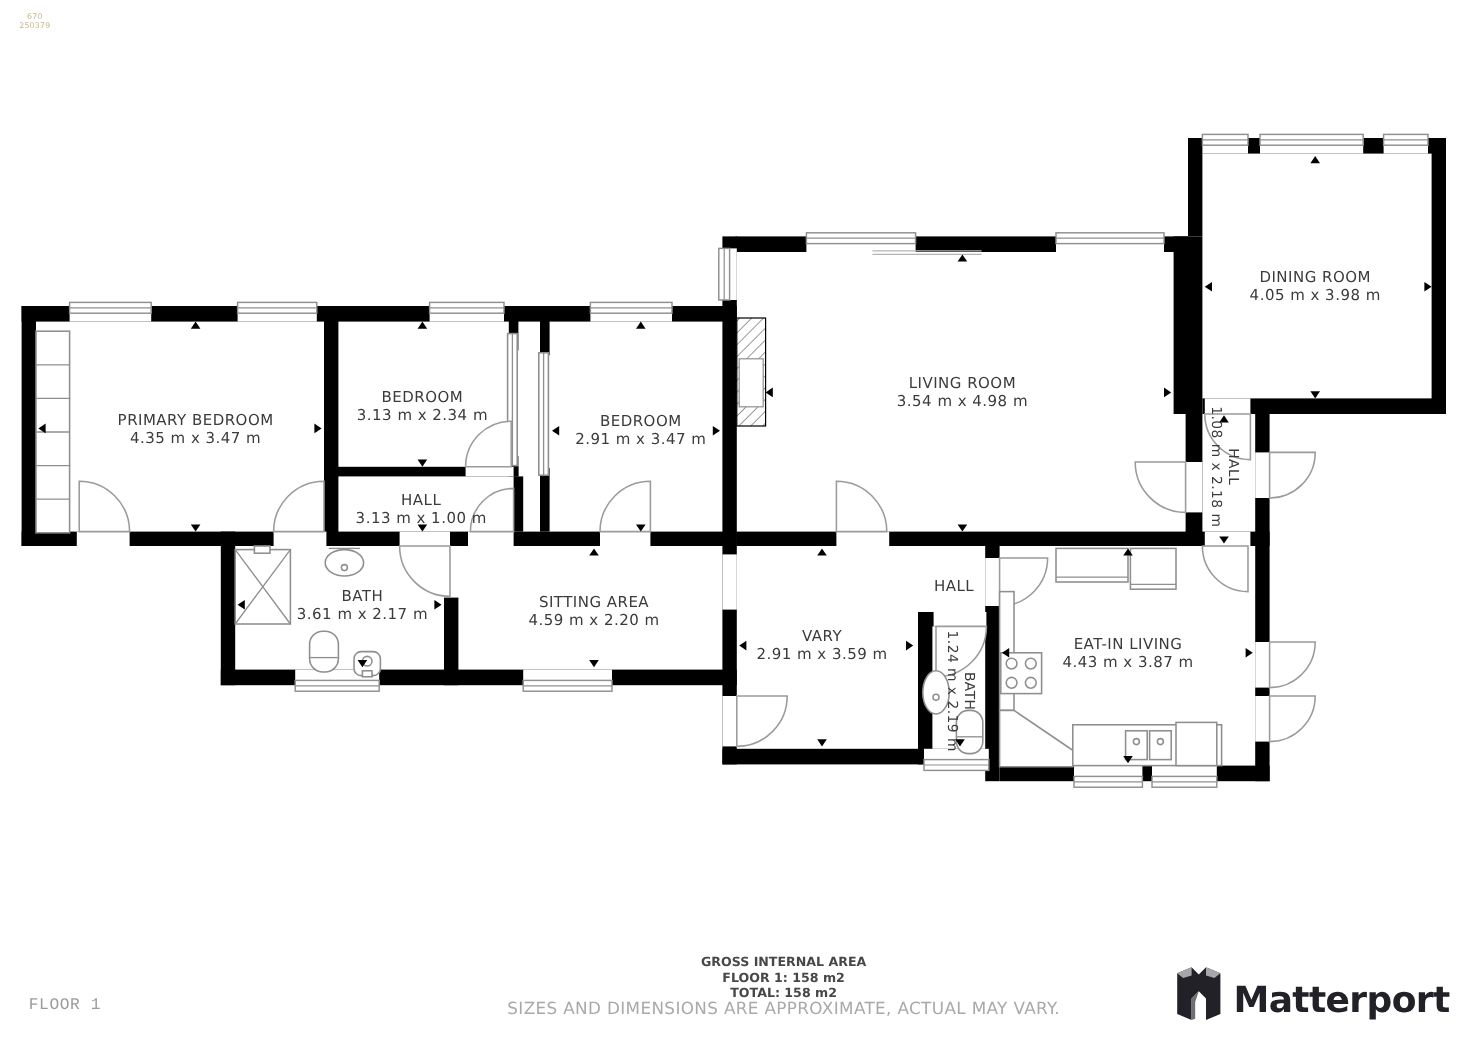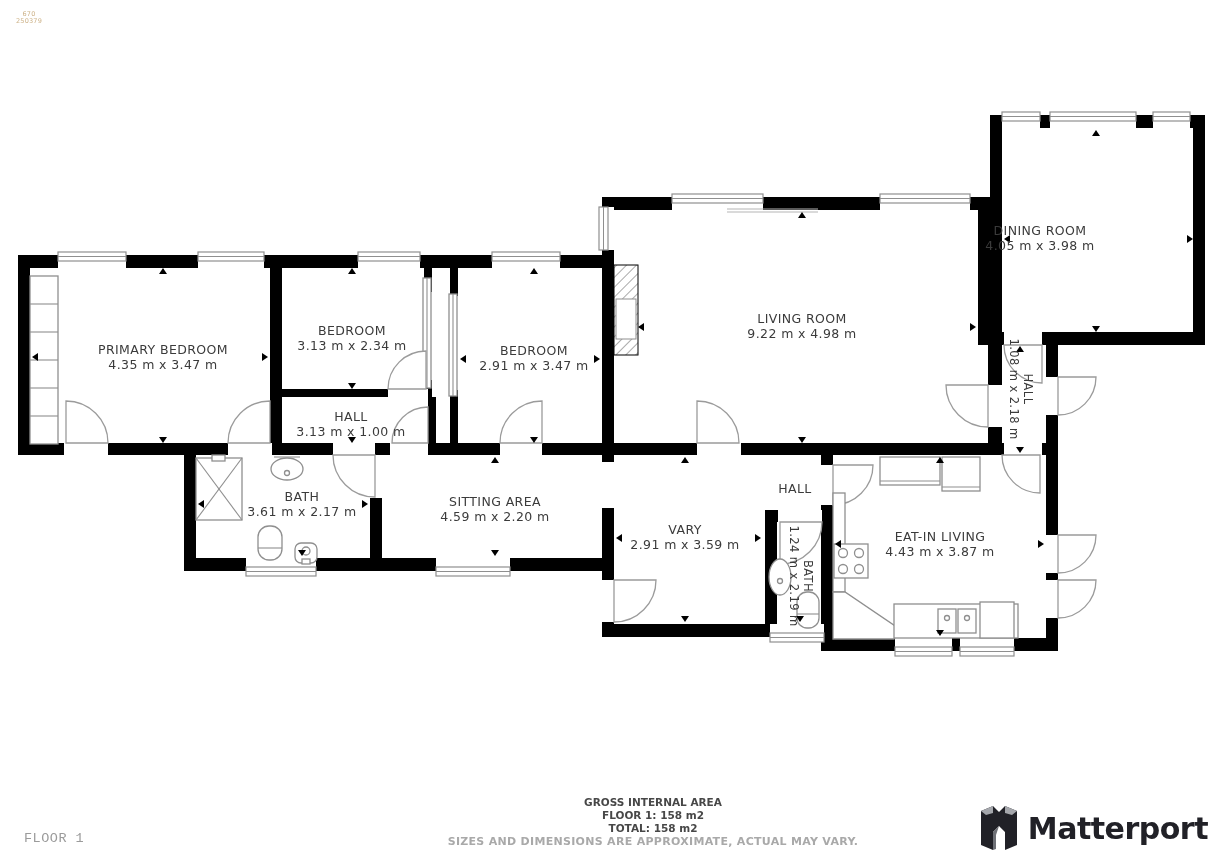--- a/index.html
+++ b/index.html
@@ -17,22 +17,22 @@
   .tick{fill:#000;}
   .room-label{position:absolute;display:flex;flex-direction:column;align-items:center;
               transform:translate(-50%,-50%);color:#3b3b3b;font-size:12.5px;
               letter-spacing:.4px;line-height:15px;white-space:nowrap;text-align:center;}
   .room-label.vertical{transform:translate(-50%,-50%) rotate(90deg);font-size:11.5px;line-height:14px;}
   .watermark{position:absolute;left:16px;top:11px;font-size:6.5px;line-height:7px;
              color:#cdb288;text-align:center;letter-spacing:.2px;}
   .floor-label{position:absolute;left:24px;top:831px;font-size:13.5px;color:#9b9b9b;letter-spacing:.5px;font-family:Liberation Mono, monospace;}
   .footer{position:absolute;left:613px;top:796px;transform:translateX(-50%);
           text-align:center;color:#474747;font-size:10.5px;line-height:13px;font-weight:600;white-space:nowrap;margin-left:40px;}
-  .footer .disclaimer{color:#a9a9a9;font-weight:700;font-size:11px;letter-spacing:.3px;}
-  .brand{position:absolute;right:18px;top:806px;display:flex;align-items:center;gap:9px;}
+  .footer .disclaimer{color:#a9a9a9;font-weight:400;font-size:14px;letter-spacing:.3px;}
+  .brand{position:absolute;right:18px;top:806px;display:flex;align-items:flex-end;gap:9px;}
   .brand-text{font-size:30px;font-weight:700;color:#212127;letter-spacing:-0.5px;}
 </style>
 </head>
 <body>
 
 <div class="canvas">
 
   <div class="watermark">
     <div>670</div>
     <div>250379</div>
@@ -295,23 +295,23 @@
   <div class="room-label" style="left:534px;top:358px">
     <span>BEDROOM</span>
     <span>2.91 m x 3.47 m</span>
   </div>
   <div class="room-label" style="left:351px;top:424px">
     <span>HALL</span>
     <span>3.13 m x 1.00 m</span>
   </div>
   <div class="room-label" style="left:802px;top:326px">
     <span>LIVING ROOM</span>
-    <span>9.22 m x 4.98 m</span>
-  </div>
-  <div class="room-label" style="left:1040px;top:238px">
+    <span>3.54 m x 4.98 m</span>
+  </div>
+  <div class="room-label" style="left:1096px;top:238px">
     <span>DINING ROOM</span>
     <span>4.05 m x 3.98 m</span>
   </div>
   <div class="room-label vertical" style="left:1021px;top:389px">
     <span>HALL</span>
     <span>1.08 m x 2.18 m</span>
   </div>
   <div class="room-label" style="left:302px;top:504px">
     <span>BATH</span>
     <span>3.61 m x 2.17 m</span>

